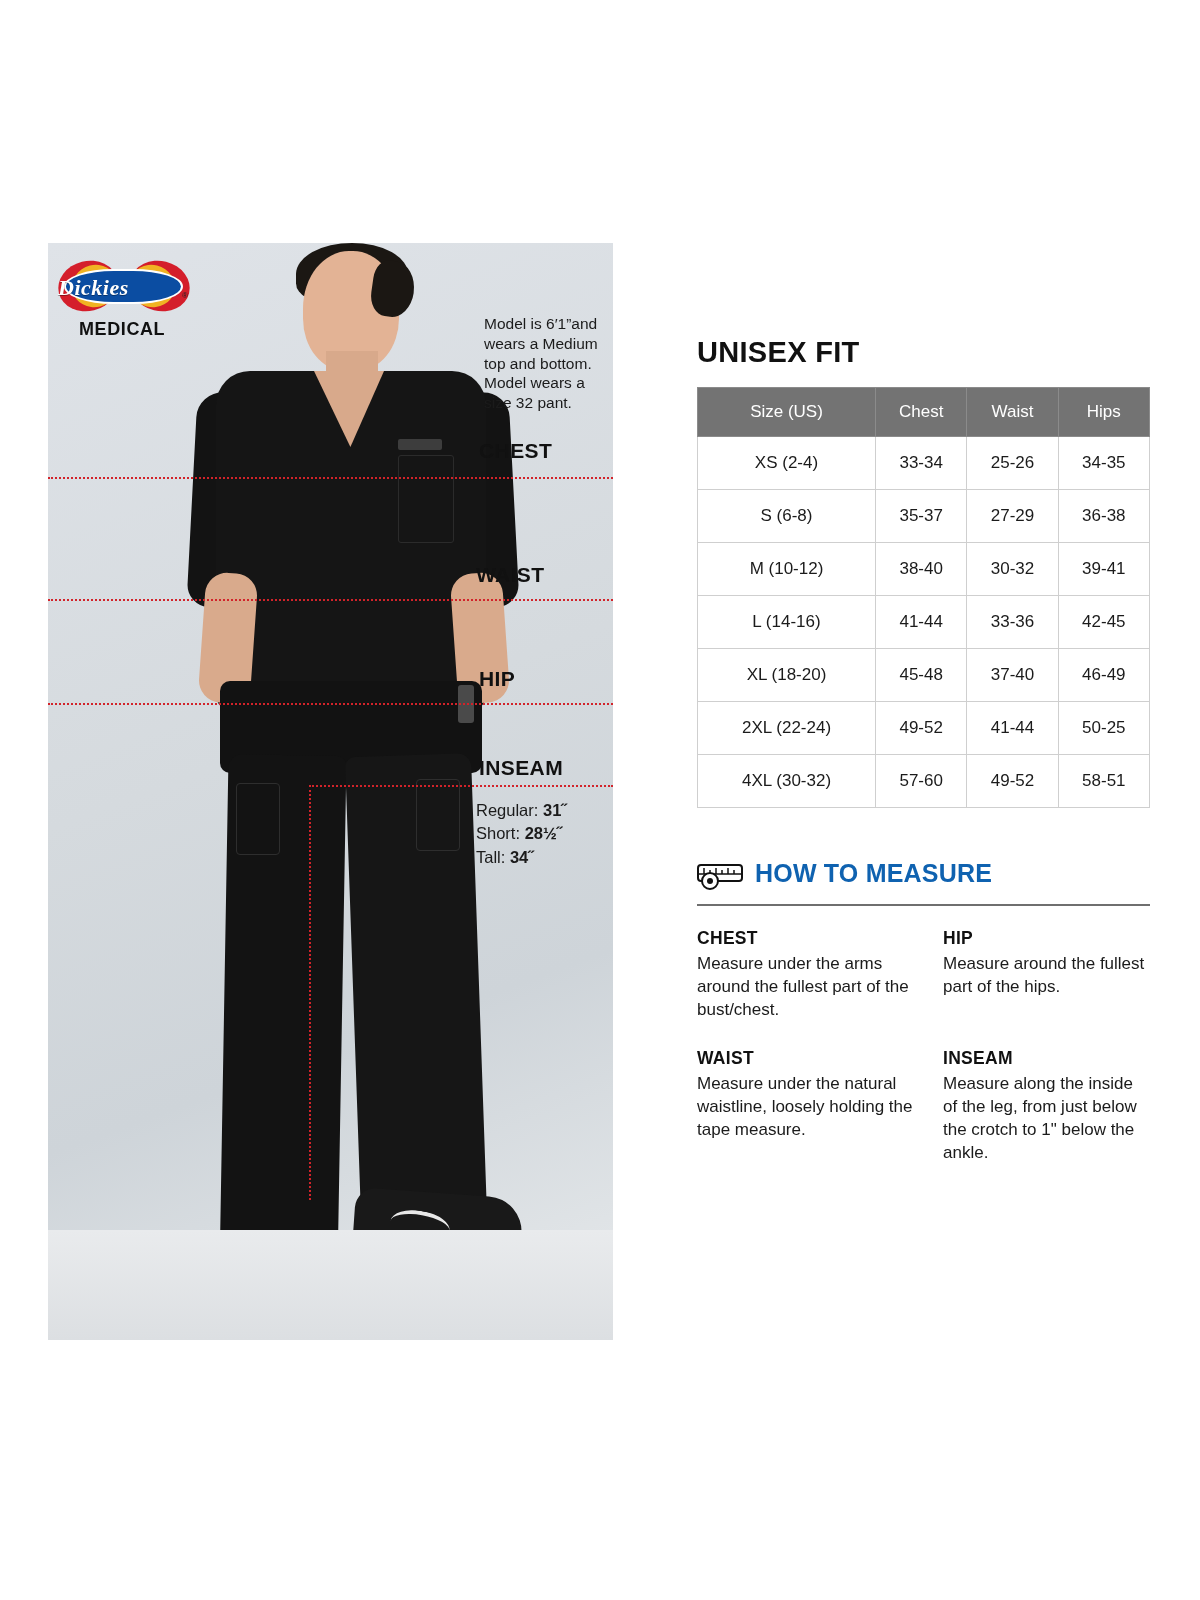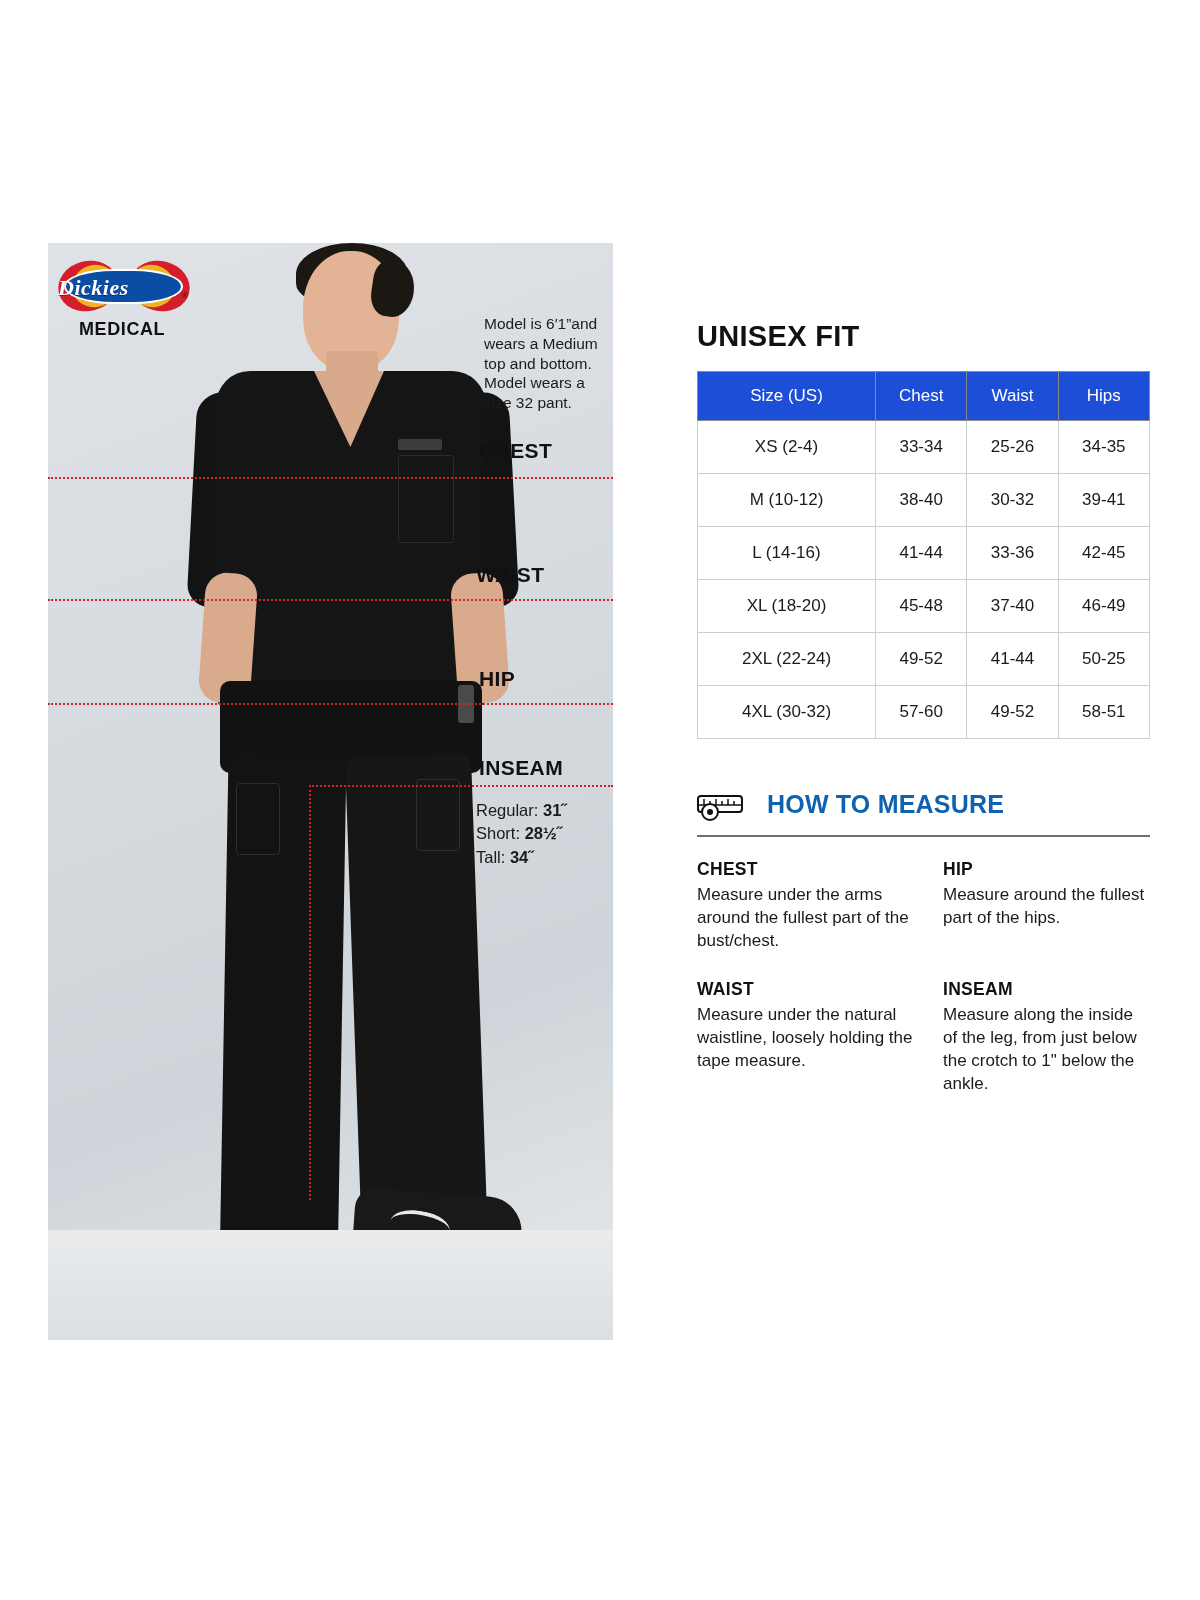--- a/index.html
+++ b/index.html
@@ -257,29 +257,29 @@
     position: absolute;
     left: 697px;
     top: 320px;
     width: 455px;
   }
   .fit-title {
     font-size: 29px;
     font-weight: bold;
     letter-spacing: 0.3px;
     color: #111;
-    margin: 0 0 18px 0;
+    margin: 16px 0 18px 0;
   }
   table.size-table {
     border-collapse: collapse;
     width: 453px;
     table-layout: fixed;
   }
   table.size-table th {
-    background: #1d4ed8;
+    background: #737373;
     color: #ffffff;
     font-weight: normal;
     font-size: 17px;
     height: 46px;
     border: 1px solid #8b8b8b;
     text-align: center;
   }
   table.size-table th:first-child { width: 175px; }
   table.size-table td {
     border: 1px solid #cfcfcf;
@@ -288,21 +288,21 @@
     font-size: 17px;
     color: #1b1b1b;
   }
   table.size-table td:first-child { font-size: 17px; }
 
   
   .htm-header {
     display: flex;
     align-items: center;
     margin-top: 48px;
-    gap: 24px;
+    gap: 12px;
   }
   .tape-icon { width: 46px; height: 34px; flex: none; }
   .htm-title {
     font-size: 25px;
     font-weight: bold;
     color: #0f62b0;
     letter-spacing: 0.2px;
   }
   .rule {
     height: 2px;
@@ -421,20 +421,26 @@
       </tr>
     </thead>
     <tbody>
       <tr>
         <td>XS (2-4)</td>
         <td>33-34</td>
         <td>25-26</td>
         <td>34-35</td>
       </tr>
       <tr>
+        <td>S (6-8)</td>
+        <td>35-37</td>
+        <td>27-29</td>
+        <td>36-38</td>
+      </tr>
+      <tr>
         <td>M (10-12)</td>
         <td>38-40</td>
         <td>30-32</td>
         <td>39-41</td>
       </tr>
       <tr>
         <td>L (14-16)</td>
         <td>41-44</td>
         <td>33-36</td>
         <td>42-45</td>

